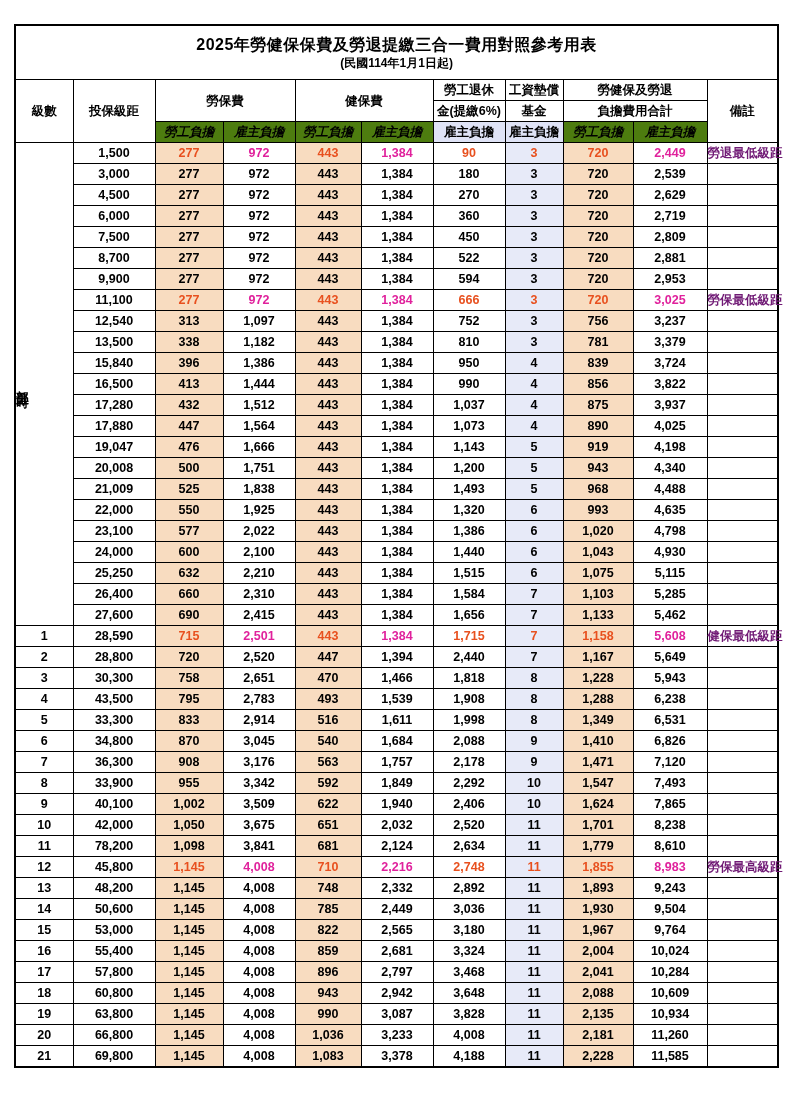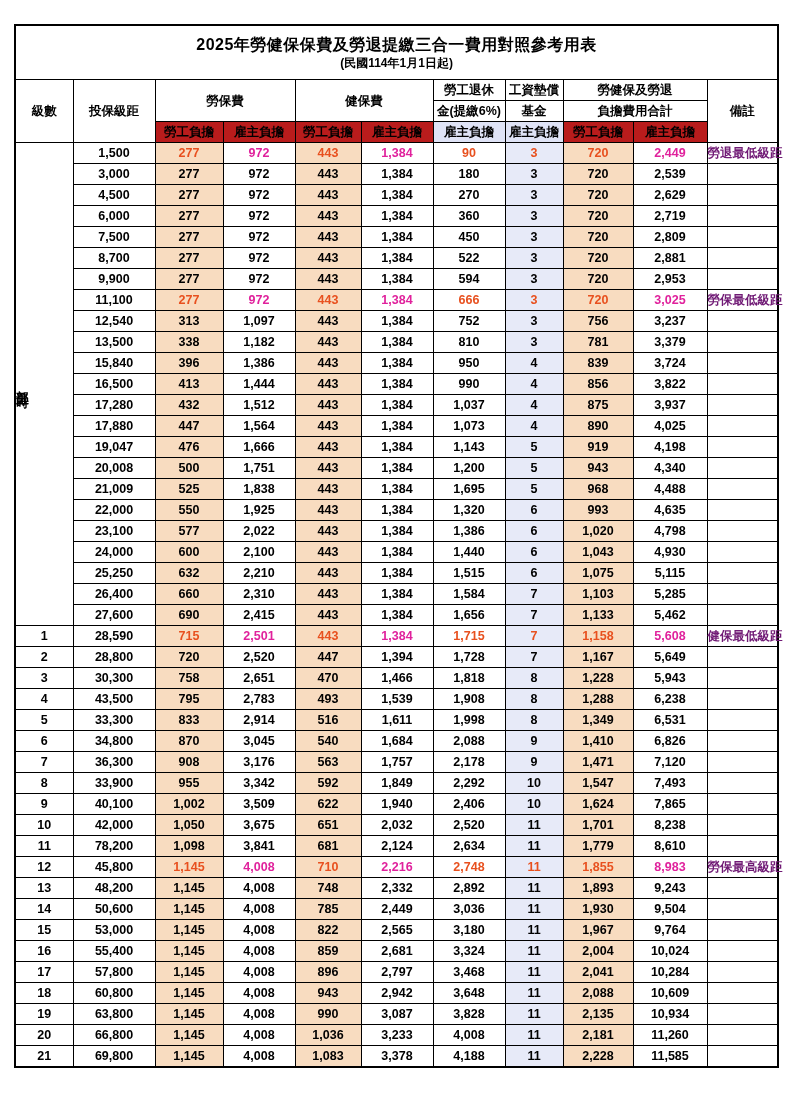--- a/index.html
+++ b/index.html
@@ -32,21 +32,21 @@
   }
   .title-cell{
     border:none !important;
     padding:10px 0 8px 0 !important;
     height:auto !important;
   }
   .title1{font-size:16px;font-weight:bold;letter-spacing:.5px;}
   .title2{font-size:12px;font-weight:bold;margin-top:3px;}
   .hdr{background:#ffffff;font-weight:bold;font-size:12.5px;}
   .hdr-sub{font-size:11px;font-weight:bold;}
-  .hdr-orange{background:#b91c1c;font-size:11px;font-weight:bold;}
+  .hdr-orange{background:#4d7c0f;font-size:11px;font-weight:bold;font-style:italic;}
   .hdr-blue{background:#dfe3f6;font-size:11px;font-weight:bold;}
   .c-orange{background:#f8dcc0;}
   .c-blue{background:#e7eaf8;}
   .c-white{background:#ffffff;}
   .red{color:#e8501e;}
   .magenta{color:#e0219c;}
   .note{
     font-size:9px;color:#701a75;font-weight:bold;letter-spacing:0;
   }
   .vert{
@@ -307,21 +307,21 @@
           <td class="c-orange">943</td>
           <td class="c-white">4,340</td>
           <td class="c-white note wrapnote"></td>
         </tr>
         <tr>
           <td class="c-white">21,009</td>
           <td class="c-orange">525</td>
           <td class="c-white">1,838</td>
           <td class="c-orange">443</td>
           <td class="c-white">1,384</td>
-          <td class="c-white">1,695</td>
+          <td class="c-white">1,493</td>
           <td class="c-blue">5</td>
           <td class="c-orange">968</td>
           <td class="c-white">4,488</td>
           <td class="c-white note wrapnote"></td>
         </tr>
         <tr>
           <td class="c-white">22,000</td>
           <td class="c-orange">550</td>
           <td class="c-white">1,925</td>
           <td class="c-orange">443</td>
@@ -405,21 +405,21 @@
           <td class="c-white magenta">5,608</td>
           <td class="c-white note wrapnote">健保最低級距</td>
         </tr>
         <tr>
           <td class="level c-white">2</td>
           <td class="c-white">28,800</td>
           <td class="c-orange">720</td>
           <td class="c-white">2,520</td>
           <td class="c-orange">447</td>
           <td class="c-white">1,394</td>
-          <td class="c-white">1,728</td>
+          <td class="c-white">2,440</td>
           <td class="c-blue">7</td>
           <td class="c-orange">1,167</td>
           <td class="c-white">5,649</td>
           <td class="c-white note wrapnote"></td>
         </tr>
         <tr>
           <td class="level c-white">3</td>
           <td class="c-white">30,300</td>
           <td class="c-orange">758</td>
           <td class="c-white">2,651</td>

